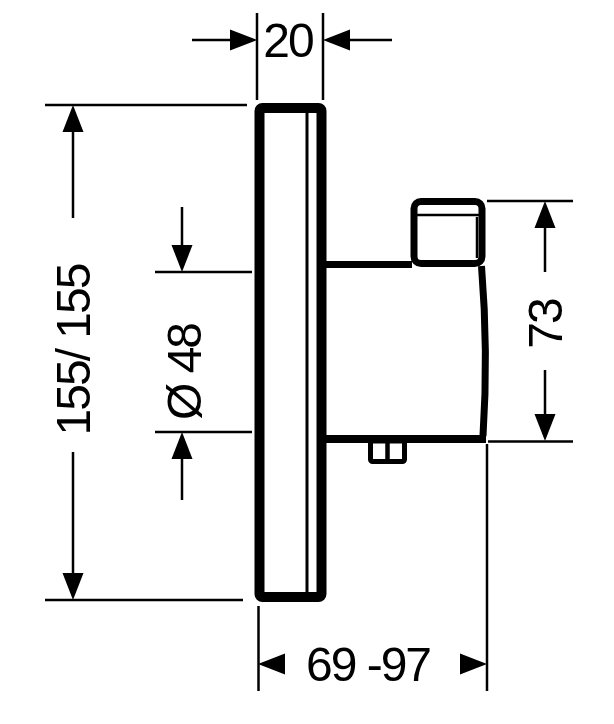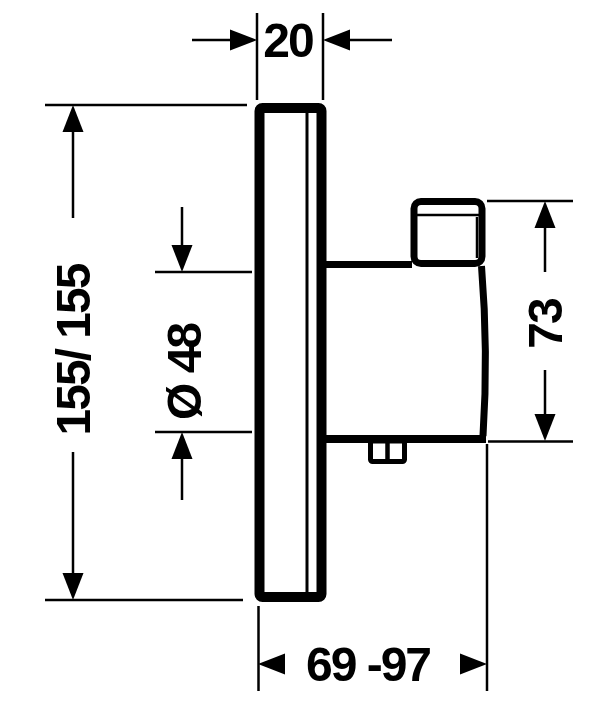--- a/index.html
+++ b/index.html
@@ -2,21 +2,20 @@
 <html style="--line: #000000; --bg: #ffffff;"><head>
 <meta charset="utf-8">
 <style>
   :root { --line:#000000; --bg:#ffffff; }
   html,body { margin:0; padding:0; background:var(--bg); }
   .stage {
     position:relative;
     width:614px; height:724px;
     background:var(--bg);
     overflow:hidden;
-    font-weight:bold;
   }
   svg { display:block; }
   .ln  { stroke:var(--line); fill:none; stroke-linecap:butt; }
   .fl  { fill:var(--line); stroke:none; }
   text.dim {
     font-family:"Liberation Sans", sans-serif;
     font-size:48px;
     letter-spacing:-2px;
     fill:var(--line);
   }

